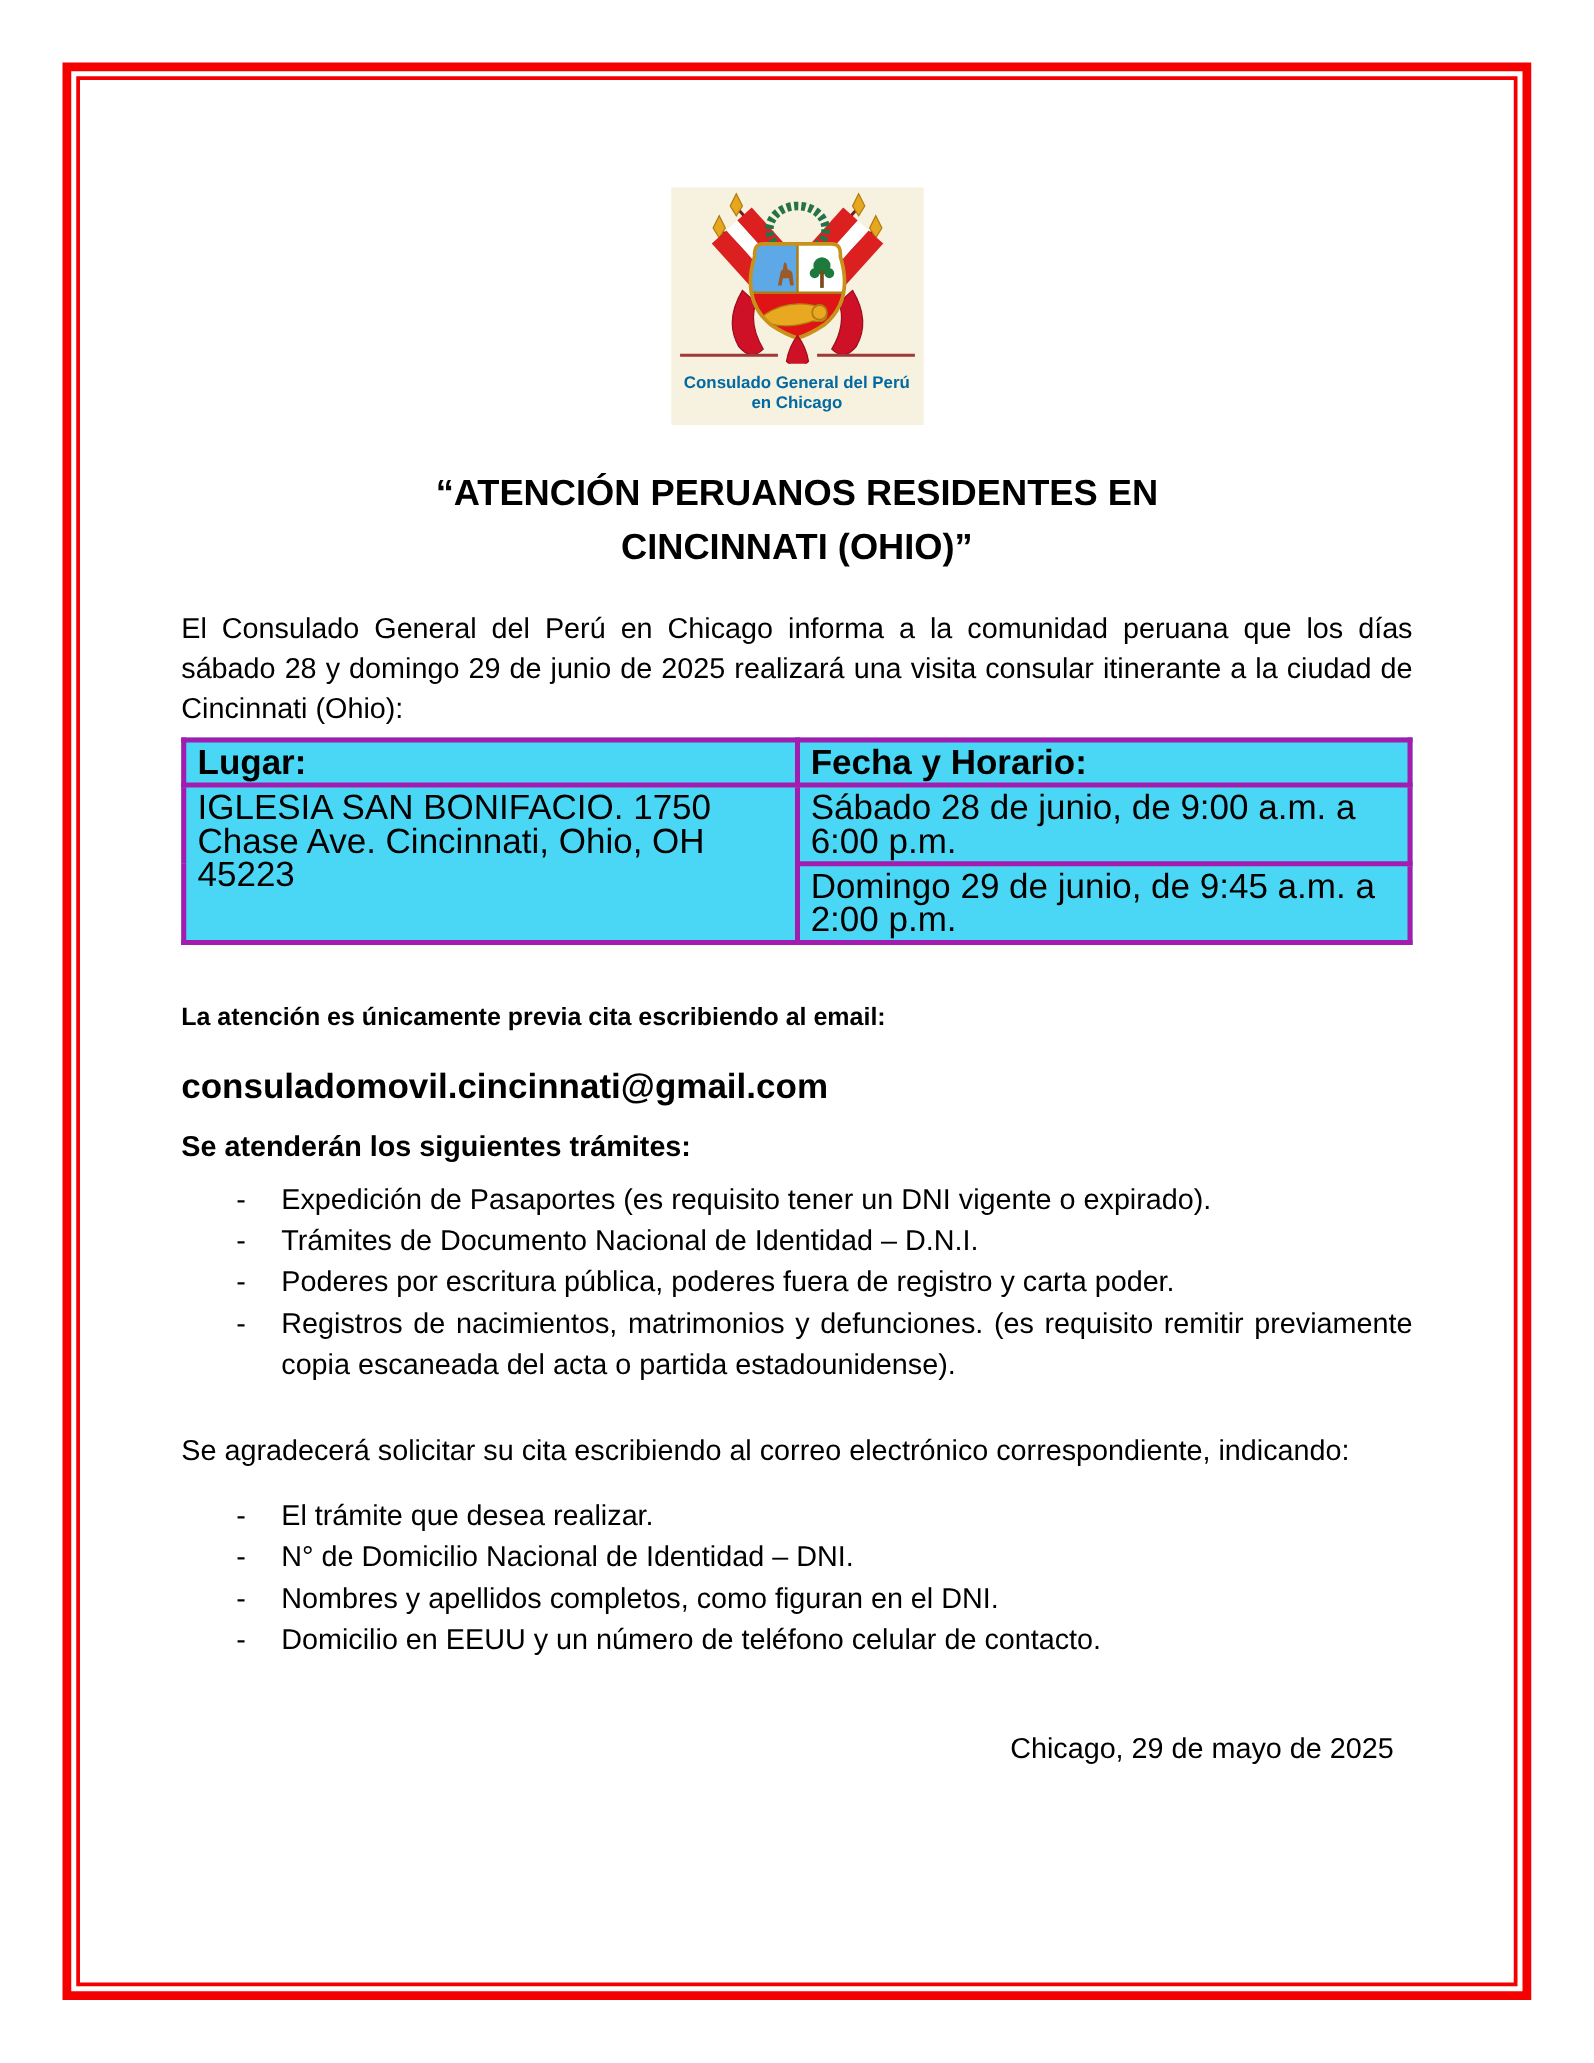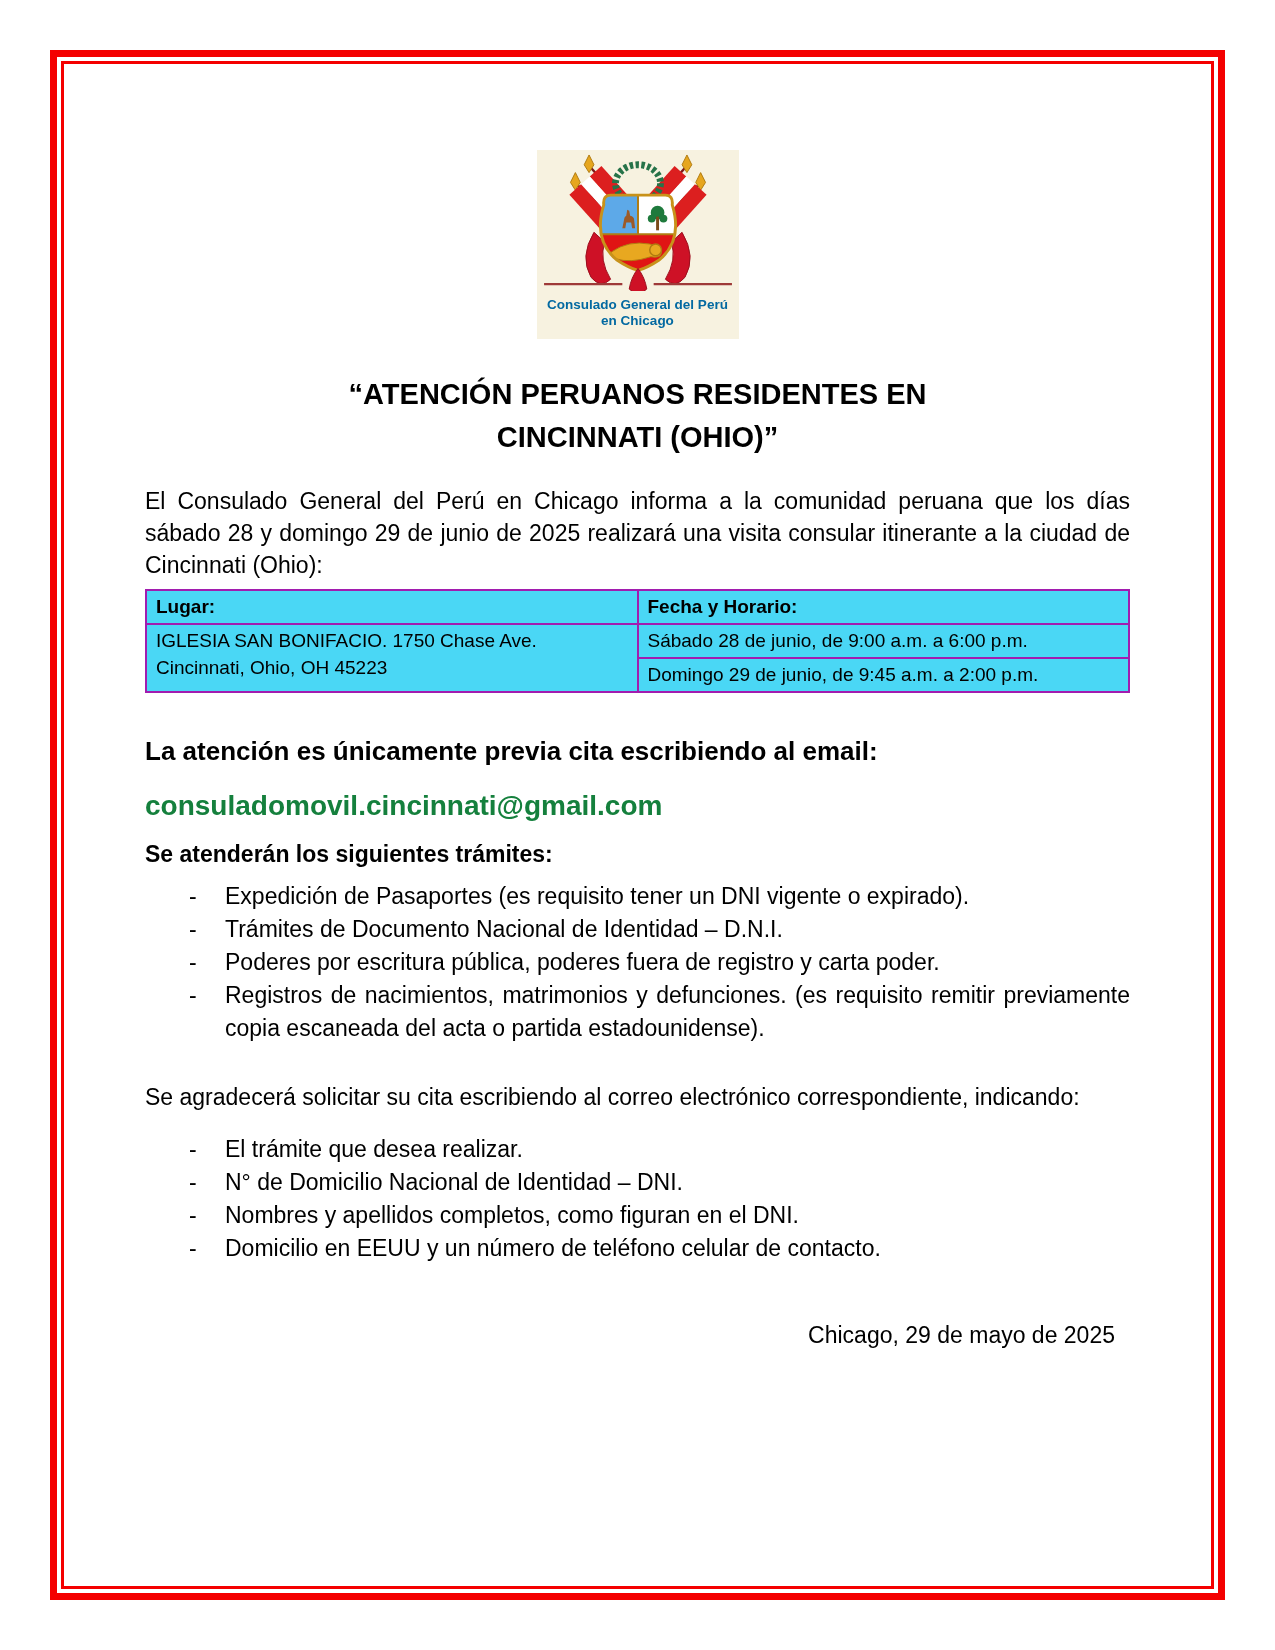--- a/index.html
+++ b/index.html
@@ -38,35 +38,35 @@
     font-size:29px;font-weight:bold;
     text-decoration:underline;text-decoration-thickness:3px;text-underline-offset:6px;
     line-height:36px;letter-spacing:0.5px;
   }
   .doc-subtitle{
     margin-top:34px;text-align:center;
     font-size:29px;font-weight:bold;line-height:43px;
   }
   
   .para{font-size:23px;line-height:32px;text-align:justify;margin-top:26px;}
-  .para-bold{font-size:26px;line-height:32px;font-weight:bold;margin-top:42px;}
+  .para-bold{font-size:20px;line-height:32px;font-weight:bold;margin-top:42px;}
   .email-line{margin-top:19px;}
   .email-link{
     font-size:28px;font-weight:bold;text-decoration:none;line-height:40px;
-    color:#15803d;
+    color:#000000;
   }
   .section-head{font-size:23px;line-height:32px;font-weight:bold;margin-top:12px;}
   
   table.sched{
     border-collapse:collapse;width:100%;margin-top:8px;
     background:#4ad7f5;
   }
   table.sched th, table.sched td{
-    border:2px solid #a21caf;
-    font-size:19px;line-height:27px;
+    border:4px solid #a21caf;
+    font-size:28px;line-height:27px;
     padding:2px 9px 3px 9px;text-align:left;vertical-align:top;
   }
   table.sched th{font-weight:bold;}
   
   .dash-list{margin-top:10px;}
   .dash-list.second{margin-top:20px;}
   .li{display:flex;padding-left:44px;font-size:23px;line-height:33px;}
   .li .dash{width:36px;flex:none;}
   .li .li-text{flex:1;text-align:justify;}
   .dateline{

